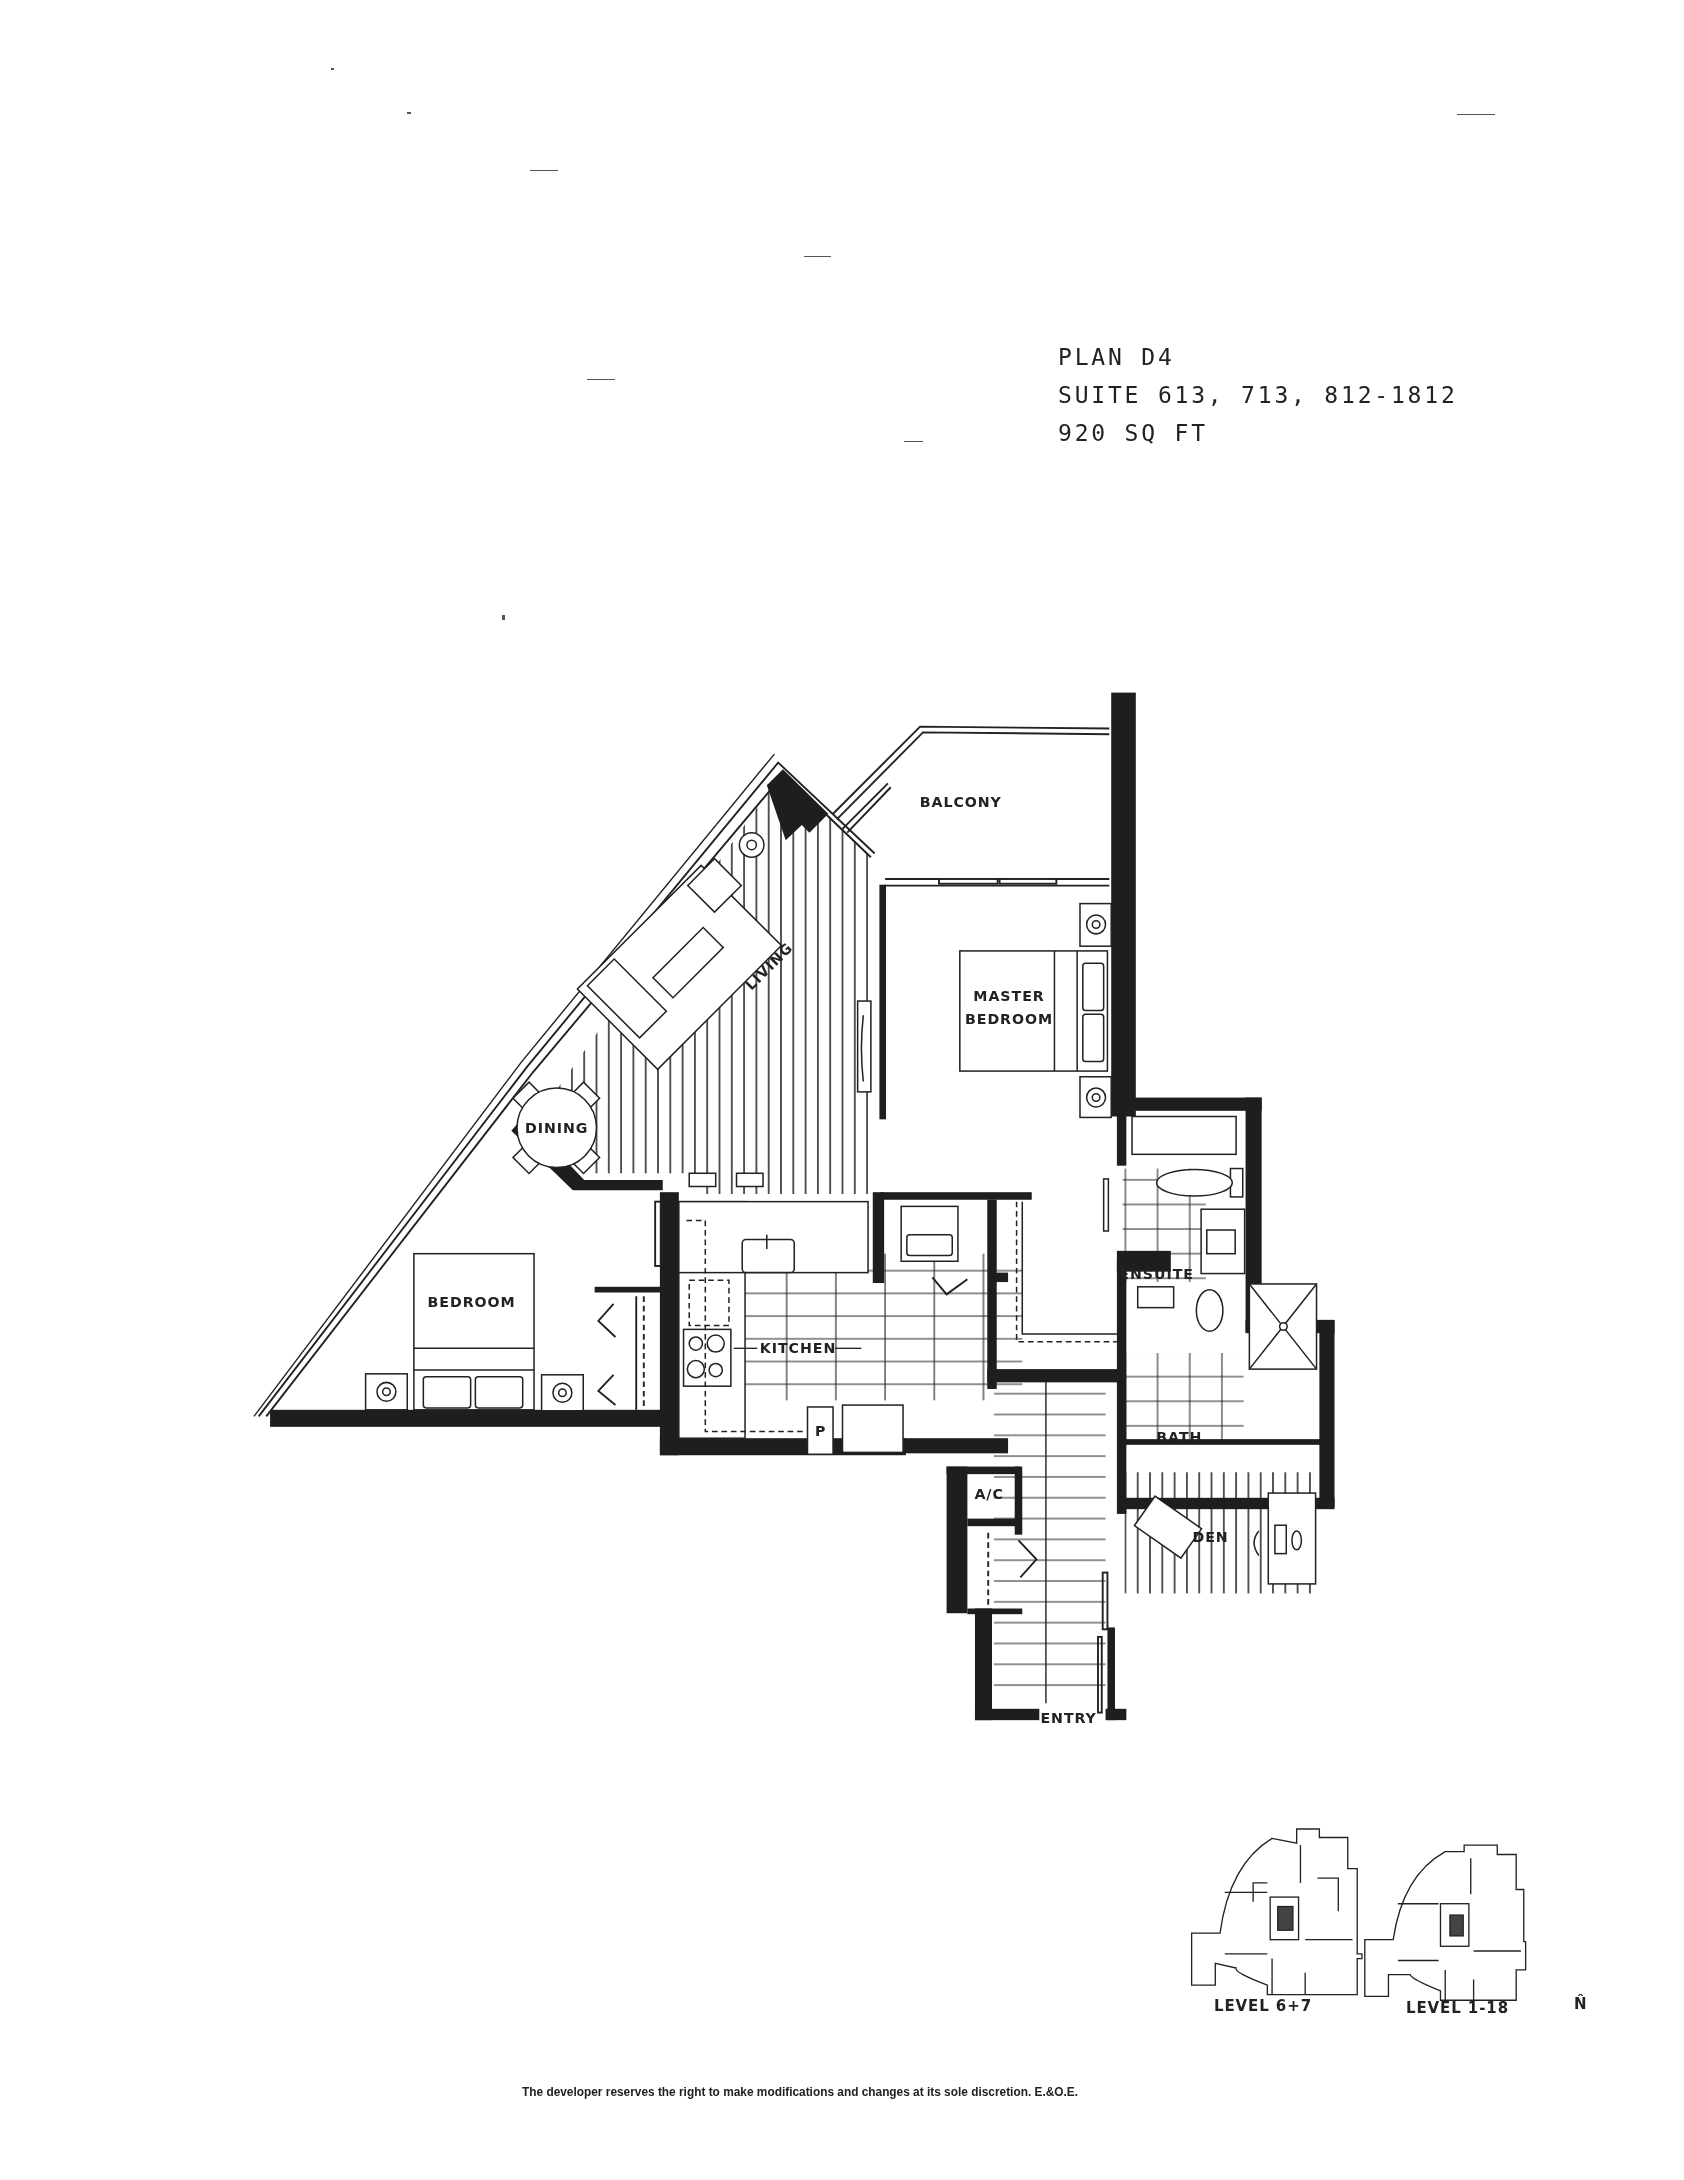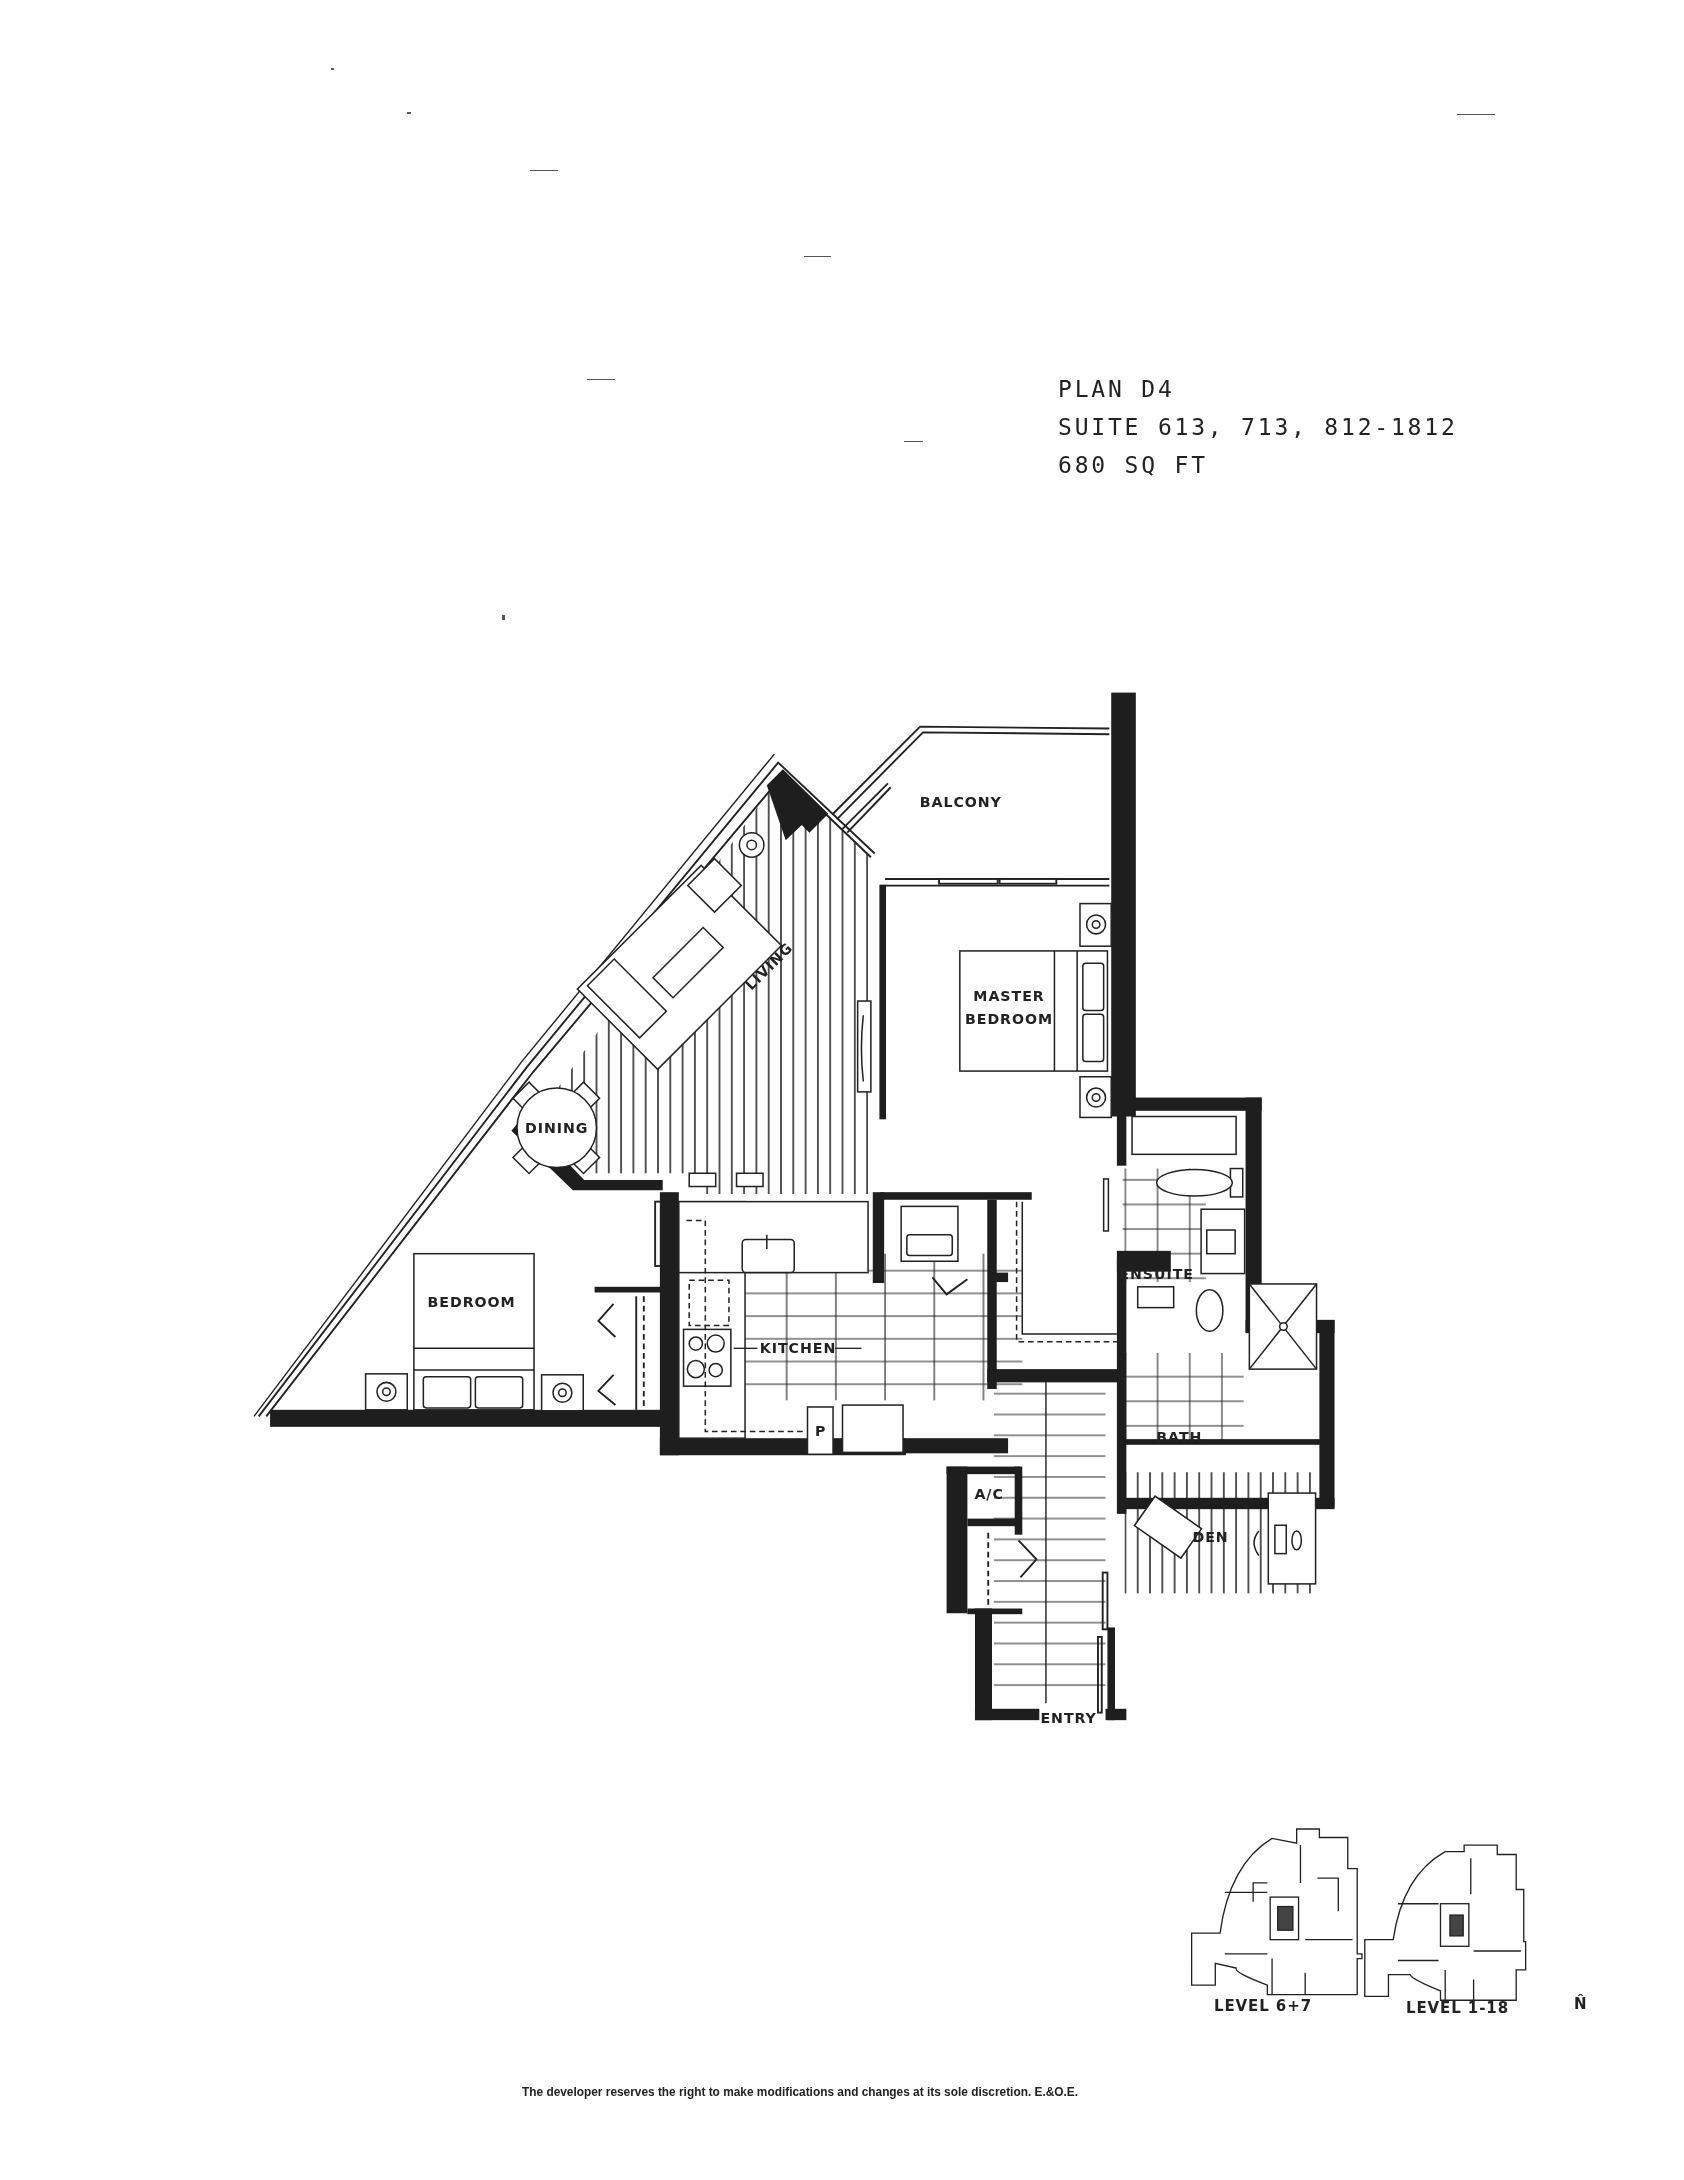--- a/index.html
+++ b/index.html
@@ -1,31 +1,31 @@
 <!DOCTYPE html>
 <html style="font-size:15px"><head>
 <meta charset="utf-8">
 <style>
   html,body{margin:0;padding:0;background:#fff;}
   body{width:1685px;height:2180px;position:relative;overflow:hidden;font-family:"DejaVu Sans",sans-serif;color:#1a1a1a;}
-  .title-block{position:absolute;left:1058px;top:370px;font-family:"DejaVu Sans Mono",monospace;font-size:23px;letter-spacing:2.8px;line-height:38px;color:#222;}
+  .title-block{position:absolute;left:1058px;top:338px;font-family:"DejaVu Sans Mono",monospace;font-size:23px;letter-spacing:2.8px;line-height:38px;color:#222;}
   .title-block div{white-space:nowrap;}
   svg.plan{position:absolute;left:0;top:0;}
   .lbl{font-family:"DejaVu Sans",sans-serif;font-size:15px;font-weight:bold;fill:#222;letter-spacing:1px;}
   .keylbl{position:absolute;font-size:15px;font-weight:bold;letter-spacing:0.9px;color:#222;margin-left:7px;}
   .footer{position:absolute;left:522px;top:2084px;font-family:"Liberation Sans",sans-serif;font-size:13.2px;font-weight:bold;color:#222;white-space:nowrap;transform:scaleX(0.9);transform-origin:left;}
   .speck{position:absolute;background:#555;}
 </style>
 </head>
 <body>
 
 <div class="title-block">
   <div>PLAN D4</div>
   <div>SUITE 613, 713, 812-1812</div>
-  <div>680 SQ FT</div>
+  <div>920 SQ FT</div>
 </div>
 
 <div class="speck" style="left:331px;top:68px;width:2.8px;height:1.9px"></div>
 <div class="speck" style="left:407px;top:112px;width:3.8px;height:1.9px"></div>
 <div class="speck" style="left:530px;top:170px;width:28px;height:0.9px"></div>
 <div class="speck" style="left:804px;top:256px;width:26.5px;height:0.9px"></div>
 <div class="speck" style="left:587px;top:379px;width:28px;height:0.9px"></div>
 <div class="speck" style="left:1457px;top:114px;width:38px;height:0.9px"></div>
 <div class="speck" style="left:502px;top:615px;width:2.8px;height:4.7px"></div>
 <div class="speck" style="left:904px;top:441px;width:19px;height:0.9px"></div>

